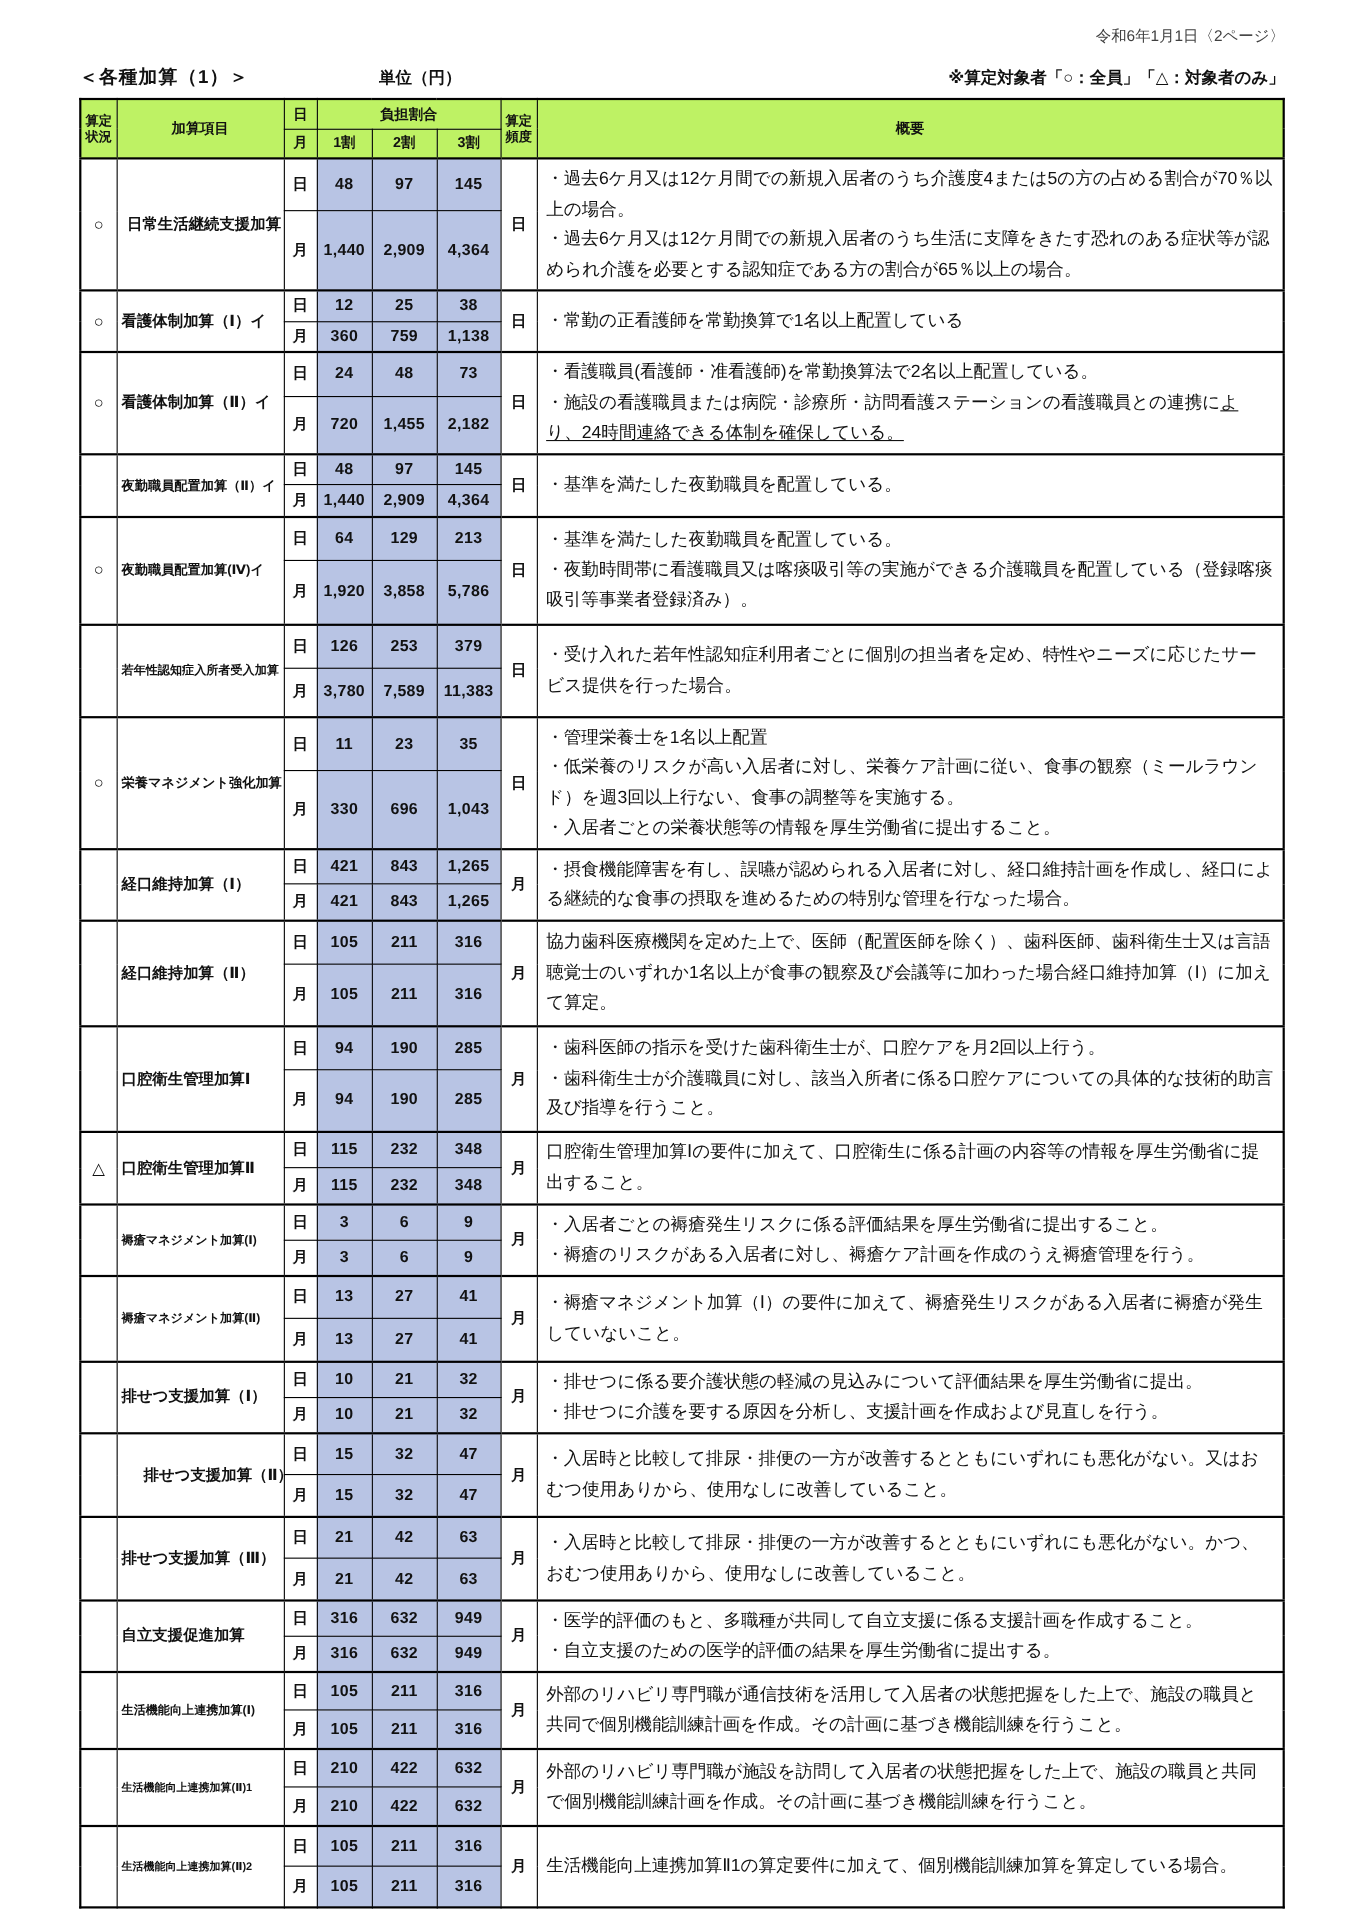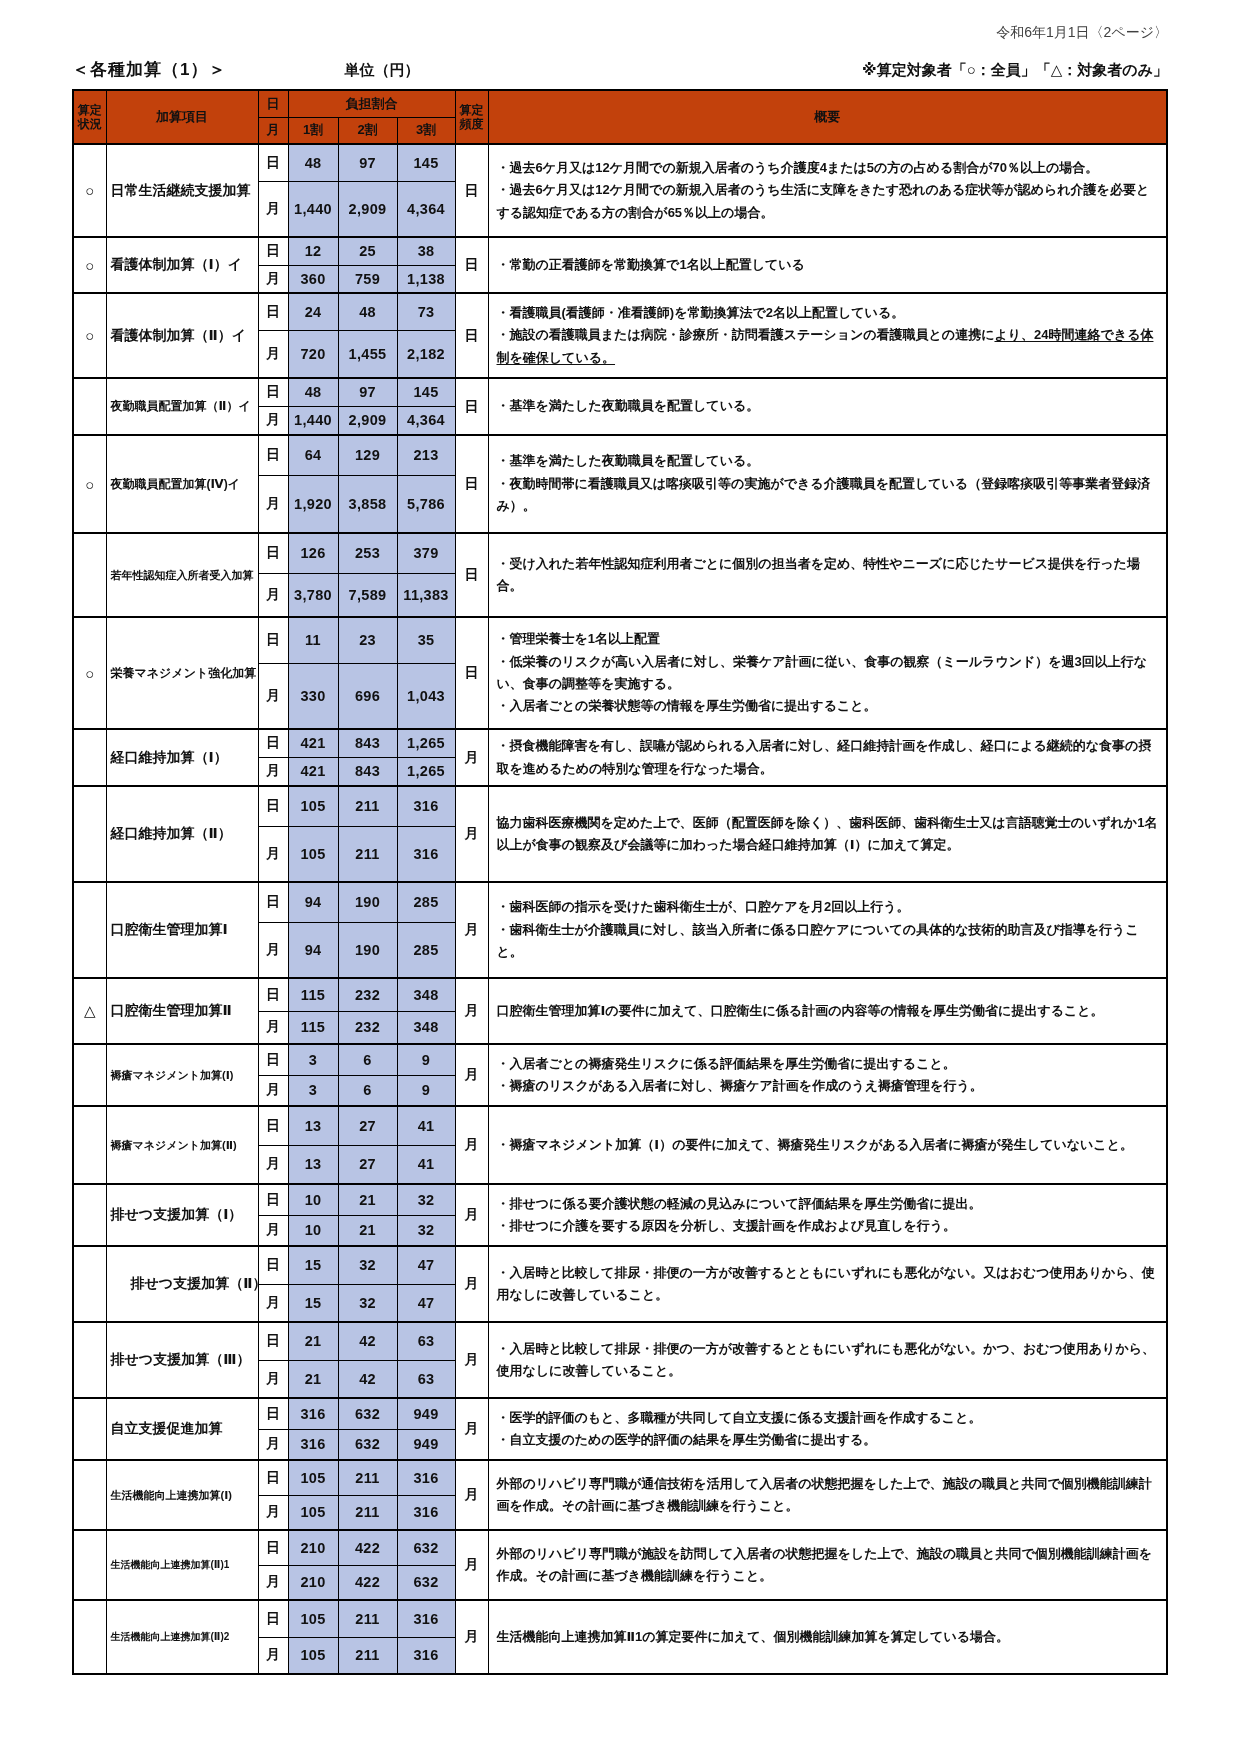--- a/index.html
+++ b/index.html
@@ -19,30 +19,30 @@
   .page-title { font-size:17px; font-weight:bold; letter-spacing:1px; }
   .unit-label { font-size:15px; font-weight:bold; margin-left:118px; }
   .legend-note { font-size:15px; font-weight:bold; margin-left:auto; }
 
   table.kasan {
     border-collapse:collapse; table-layout:fixed;
     width:1096px; margin:8px 0 0 72px;
     border:2px solid #000;
   }
   th,td { border:1px solid #000; padding:1px 2px; box-sizing:border-box; vertical-align:middle; }
-  thead th { font-size:13px; font-weight:bold; text-align:center; background:#c2410c; }
+  thead th { font-size:13px; font-weight:bold; text-align:center; background:#bef264; }
   thead tr { height:27px; }
   .twoline { white-space:pre-line; font-size:12px; line-height:1.2; }
   td.status { text-align:center; font-size:15px; }
   td.item   { font-weight:bold; white-space:nowrap; padding-left:4px; }
   td.dm     { text-align:center; font-weight:bold; font-size:14px; }
   td.val    { background:var(--valbg,#b8c4e4); text-align:center; font-weight:bold; font-size:14.5px; letter-spacing:0.3px; }
   td.freq   { text-align:center; font-weight:bold; font-size:14px; }
   td.summary{
-    font-weight:bold; font-size:13px; line-height:1.72;
+    font-weight:normal; font-size:16px; line-height:1.72;
     padding:4px 8px; white-space:pre-line; text-align:left;
   }
   tr.gtop > th, tr.gtop > td, td.gtop { border-top:2px solid #000; }
   u { text-decoration:underline; text-underline-offset:2px; }
 </style>
 </head>
 <body>
 
 <div class="date-note">令和6年1月1日〈2ページ〉</div>
 
@@ -77,21 +77,21 @@
     <tr>
       <th>月</th>
       <th>1割</th>
       <th>2割</th>
       <th>3割</th>
     </tr>
   </thead>
   <tbody id="rows">
       <tr class="gtop">
         <td class="status" rowspan="2">○</td>
-        <td class="item" rowspan="2" style="font-size: 14px;">日常生活継続支援加算</td>
+        <td class="item" rowspan="2" style="font-size: 14px; text-align: right;">日常生活継続支援加算</td>
         <td class="dm" style="height: 37px;">日</td>
         <td class="val">48</td>
         <td class="val">97</td>
         <td class="val">145</td>
         <td class="freq" rowspan="2">日</td>
         <td class="summary" rowspan="2">・過去6ケ月又は12ケ月間での新規入居者のうち介護度4または5の方の占める割合が70％以上の場合。
 ・過去6ケ月又は12ケ月間での新規入居者のうち生活に支障をきたす恐れのある症状等が認められ介護を必要とする認知症である方の割合が65％以上の場合。</td>
       </tr>
       <tr>
         <td class="dm" style="height: 56px;">月</td>

